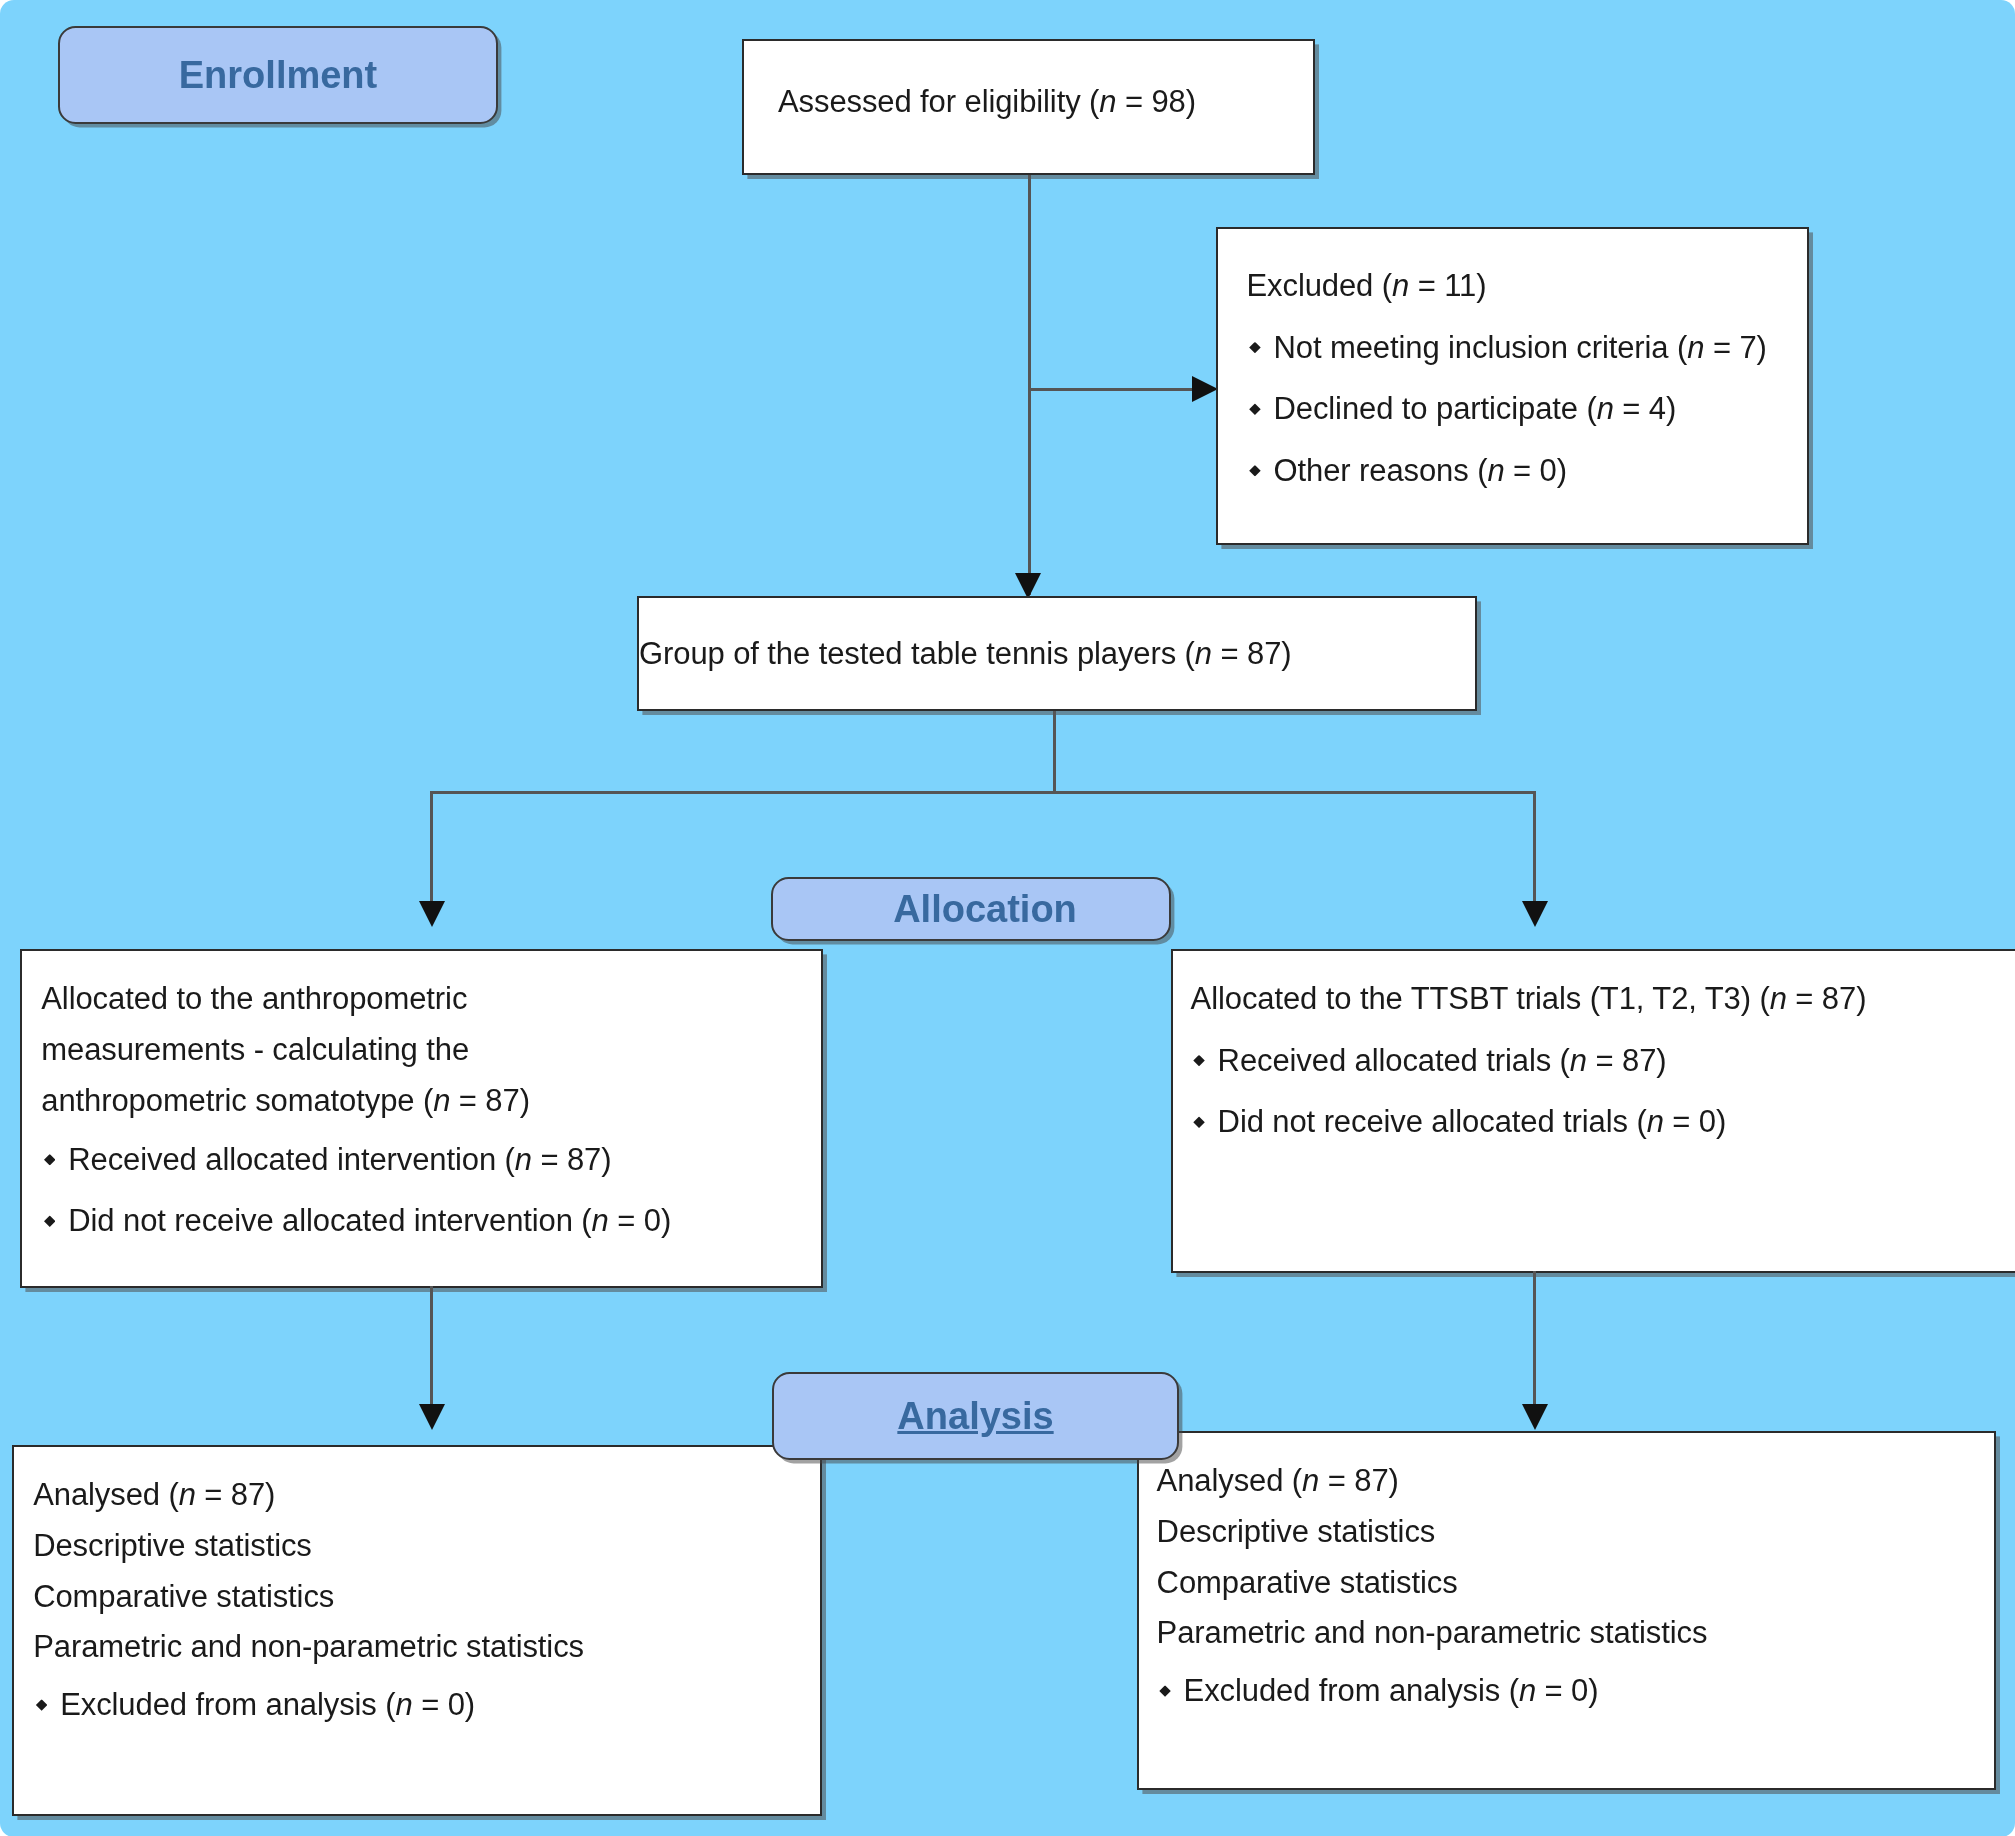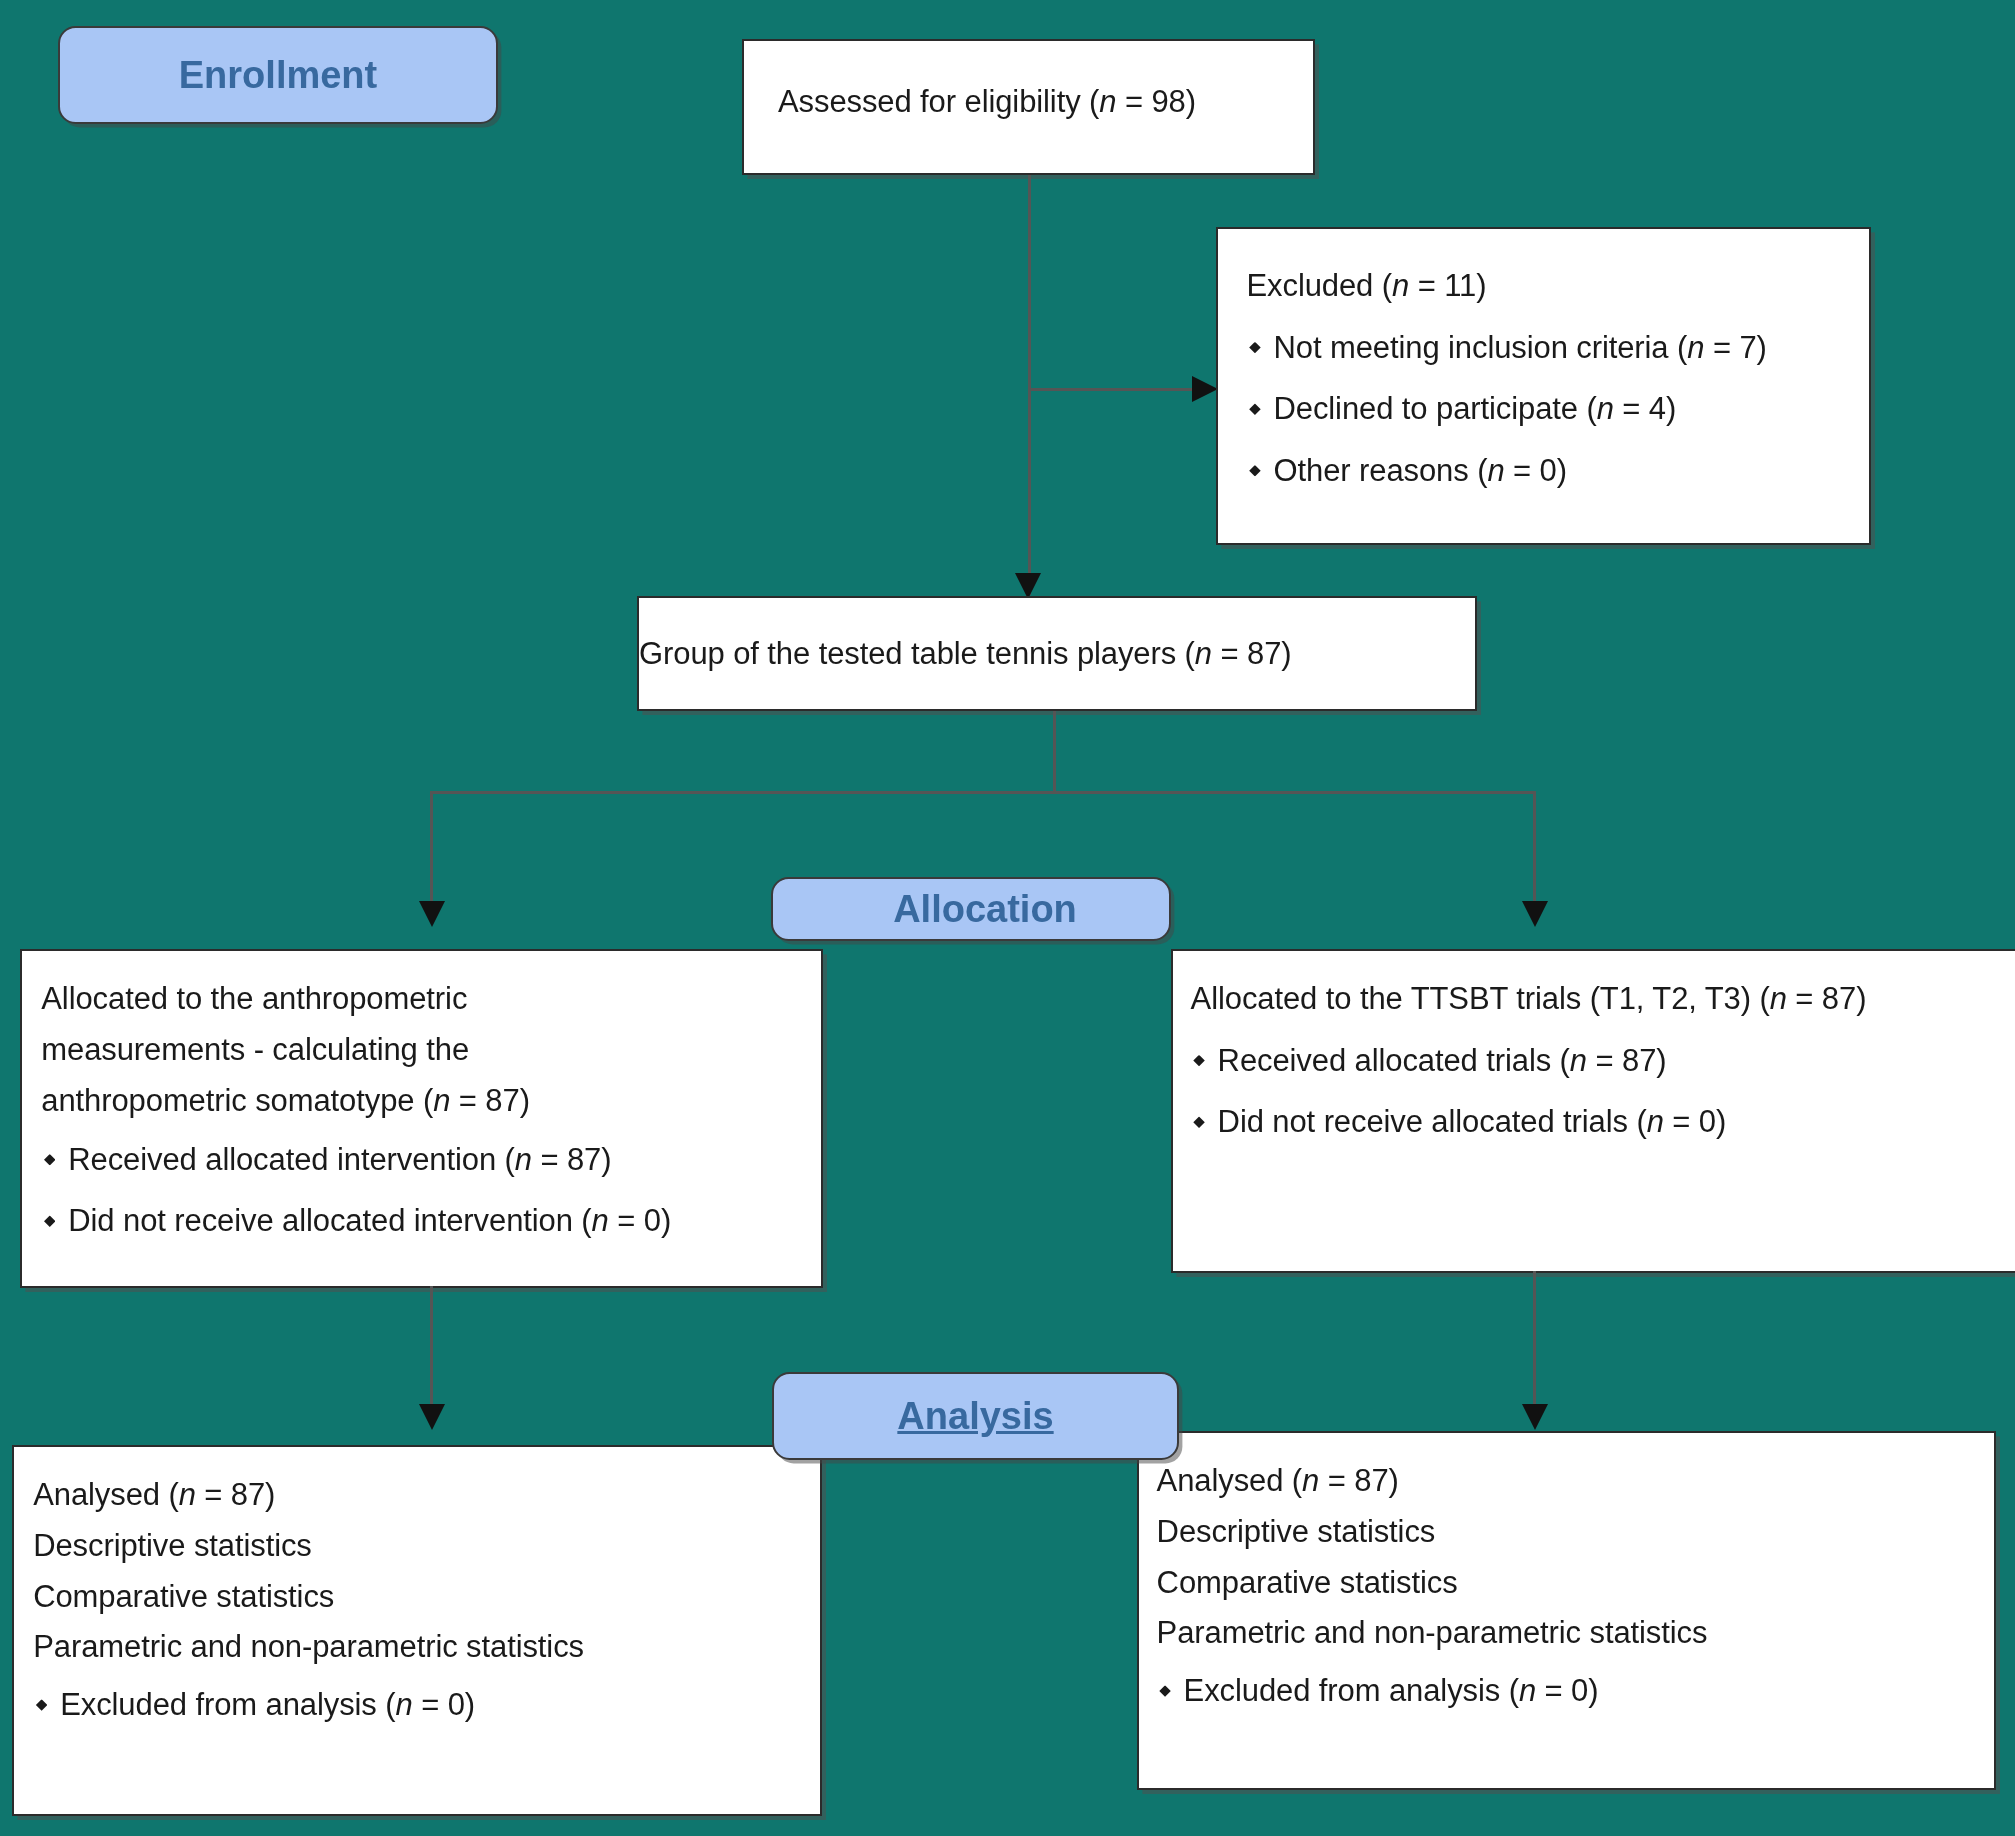--- a/index.html
+++ b/index.html
@@ -7,22 +7,23 @@
     padding: 0;
     background: #ffffff;
   }
   body {
     font-family: "Liberation Sans", sans-serif;
   }
   #canvas {
     position: relative;
     width: 2015px;
     height: 1837px;
-    background: #0f766e;
+    background: #7dd3fc;
     overflow: hidden;
+    border-radius: 14px;
   }
   .box {
     position: absolute;
     box-sizing: border-box;
     border: 2.7px solid #2b2b2b;
     background: #ffffff;
     box-shadow: 4.7px 4.7px 0 -0.7px rgba(80,80,80,0.55);
   }
   .box-text {
     position: absolute;
@@ -114,21 +115,21 @@
     <div class="box-text" style="left:34px; top:39px; width:515px;">
       <p><span>Assessed for eligibility (</span><i>n</i><span> = 98)</span></p>
     </div>
   </div>
 
   <div class="vline" style="left:1028px; top:175px; height:420px;"></div>
 
   <div class="hline" style="left:1028px; top:388px; width:180px;"></div>
   <div class="arrow-right" style="left:1192px; top:376px;"></div>
 
-  <div class="box" style="left:1216px; top:227px; width:655px; height:318px;">
+  <div class="box" style="left:1216px; top:227px; width:593px; height:318px;">
     <div class="box-text" style="left:28.5px; top:35px; width:630px;">
       <p style="margin-bottom:17.6px;"><span>Excluded  (</span><i>n</i><span> = 11)</span></p>
       <ul class="bullets">
         <li>
           <span class="bull"></span>
           <span>Not meeting inclusion criteria (</span><i>n</i><span> = 7)</span>
         </li>
         <li>
           <span class="bull"></span>
           <span>Declined to participate (</span><i>n</i><span> = 4)</span>

